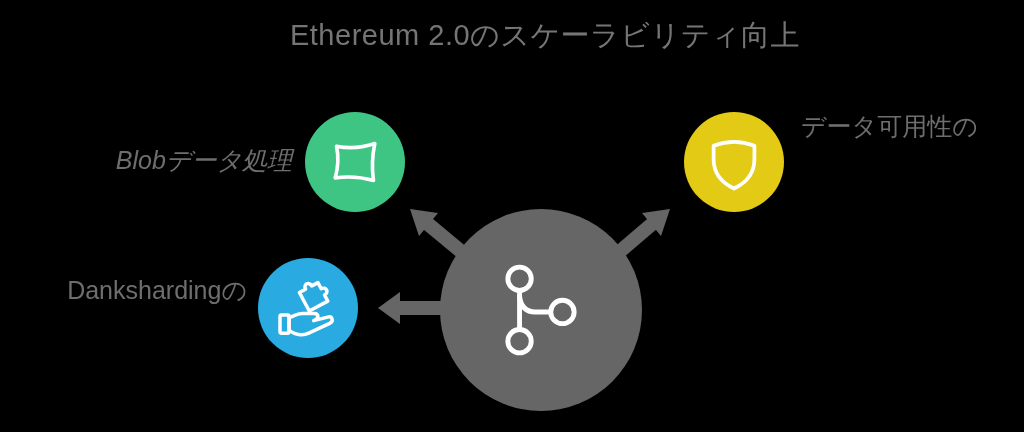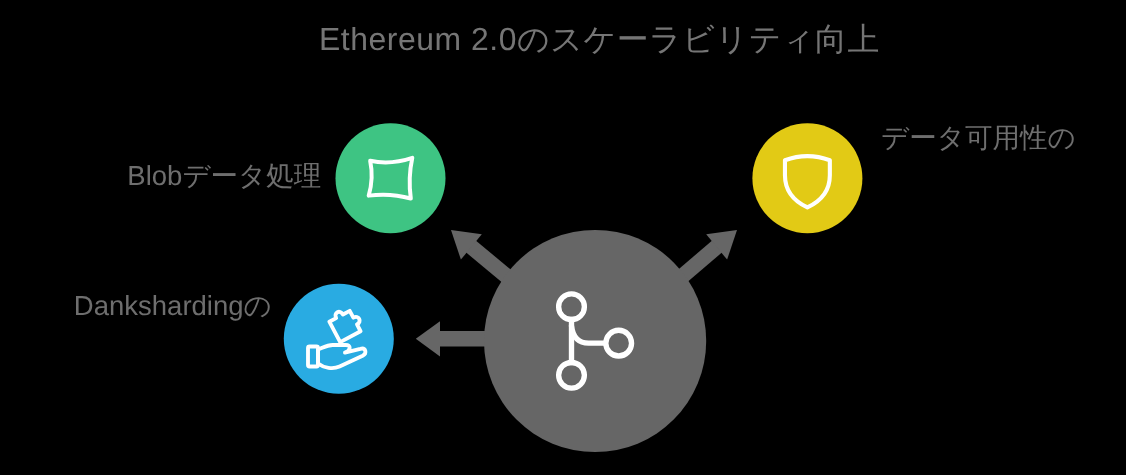--- a/index.html
+++ b/index.html
@@ -19,23 +19,23 @@
   .bubble svg{display:block;}
   .bubble-blob{left:305px;top:112px;width:100px;height:100px;}
   .bubble-availability{left:684px;top:112px;width:100px;height:100px;}
   .bubble-danksharding{left:258px;top:258px;width:100px;height:100px;}
   .bubble-center{left:440px;top:209px;width:202px;height:202px;background:#666666;}
   .arrows{position:absolute;left:0;top:0;z-index:1;}
   .label{
     position:absolute;color:#6e6e6e;font-size:25px;line-height:37px;z-index:3;
     white-space:nowrap;
   }
-  .label-blob{right:732px;top:142px;text-align:right;}
+  .label-blob{right:732px;top:142px;text-align:right;font-style:italic;}
   .label-availability{left:801px;top:108px;text-align:left;}
-  .label-danksharding{right:777px;top:260px;text-align:left;}
+  .label-danksharding{right:777px;top:272px;text-align:left;}
 </style>
 </head>
 <body>
 
 <div class="canvas">
 
   <div class="title">Ethereum 2.0のスケーラビリティ向上</div>
 
   <svg class="arrows" width="1024" height="432" viewBox="0 0 1024 432">
     <g stroke="#666666" fill="#666666">

